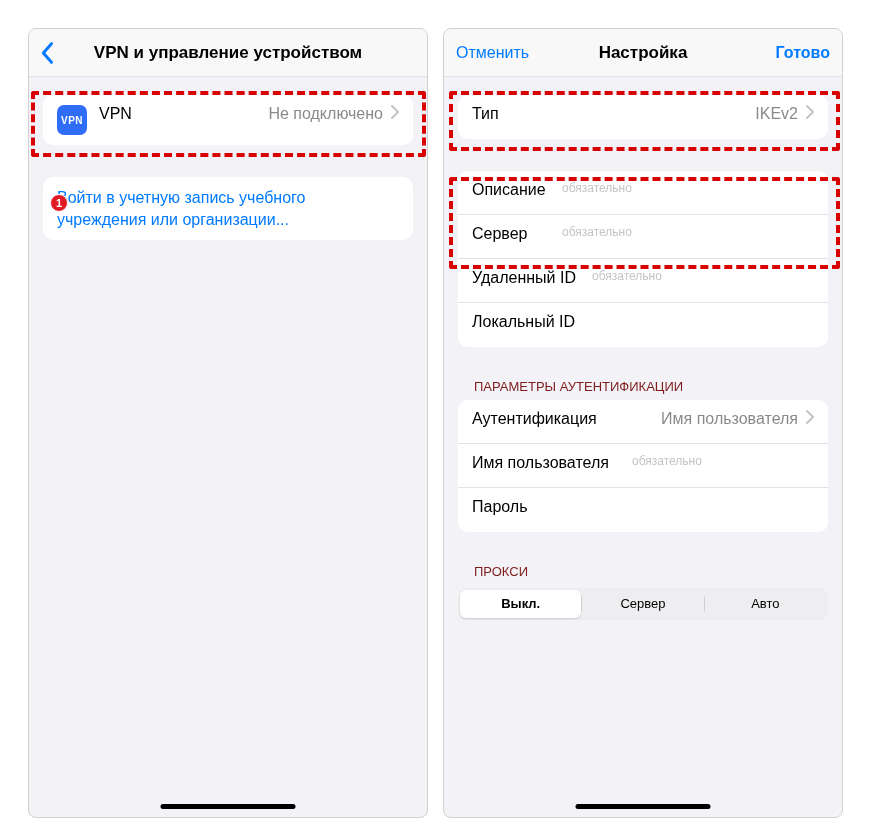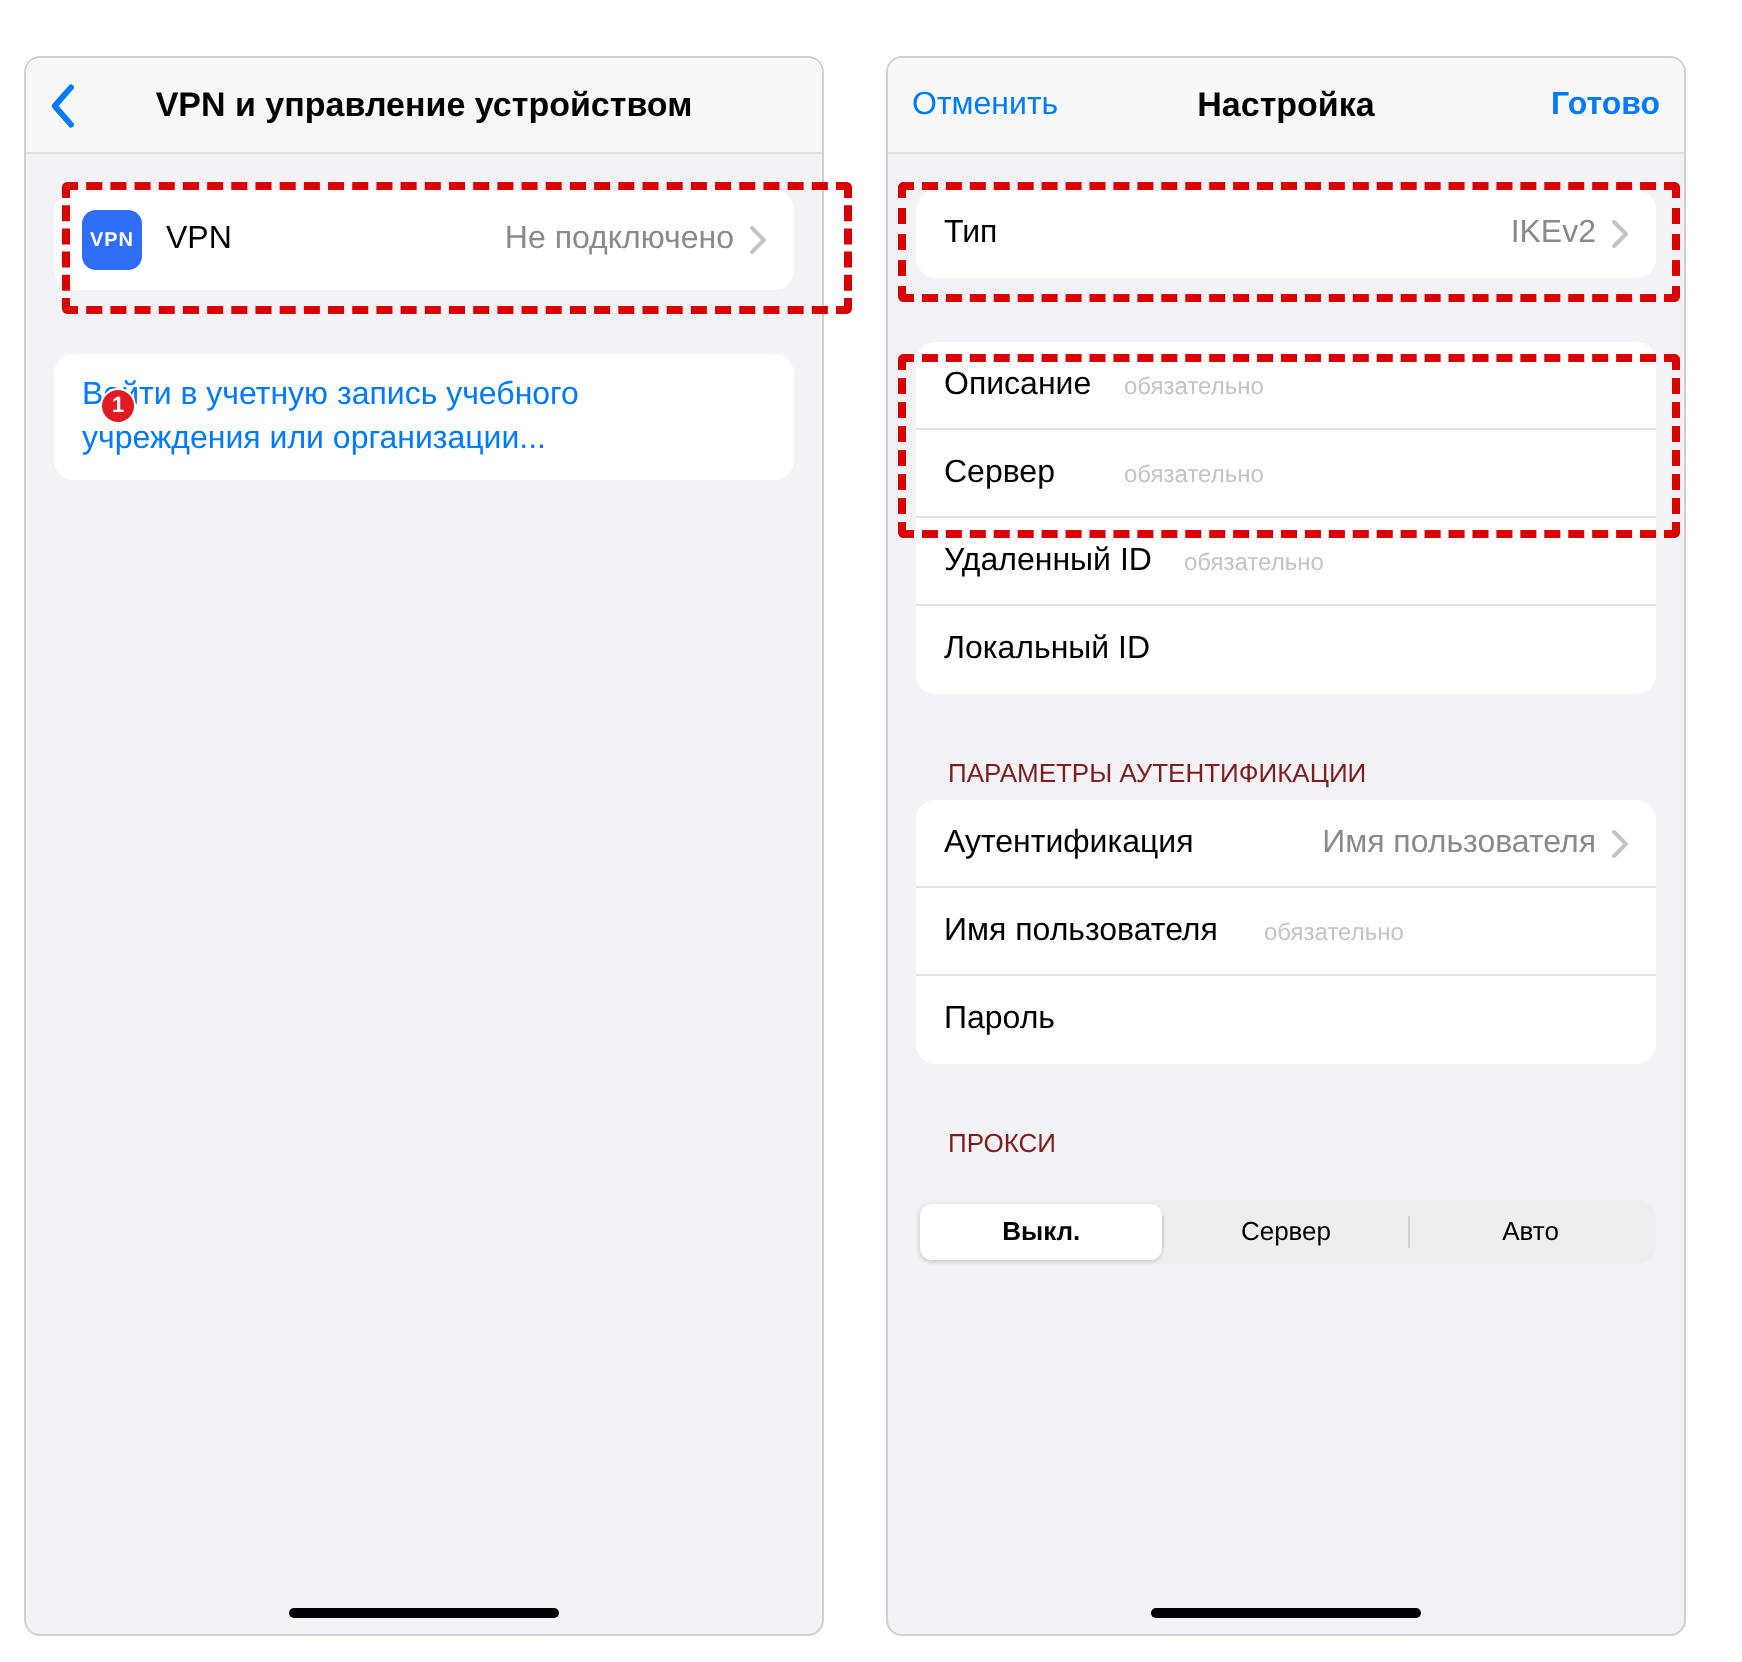--- a/index.html
+++ b/index.html
@@ -12,21 +12,21 @@
     overflow: hidden;
   }
   .phone {
     position: absolute;
     width: 400px;
     background: #f2f2f7;
     border: 1px solid #d0d0d0;
     border-radius: 8px;
     overflow: hidden;
   }
-  .phone-left { left: 12px; top: 28px; height: 790px; }
+  .phone-left { left: 28px; top: 28px; height: 790px; }
   .phone-right { left: 443px; top: 28px; height: 790px; }
 
   
   .navbar {
     height: 48px;
     background: #f8f8f8;
     border-bottom: 1px solid #e1e1e4;
     display: flex;
     align-items: center;
     justify-content: space-between;
@@ -61,21 +61,20 @@
   }
   .sectionHeader {
     color: #7f1d1d;
     font-size: 13px;
     padding: 0 30px 6px 30px;
     text-transform: none;
   }
 
   .cell {
     display: flex;
-    align-items: center;
     min-height: 44px;
     padding: 10px 14px;
     border-bottom: 0.5px solid #e3e3e7;
     background: #fff;
   }
   .cell:last-child { border-bottom: none; }
   .cell .label {
     font-size: 16px;
     color: #000;
     flex: none;
@@ -109,21 +108,21 @@
   }
 
   .link-cell {
     color: #007aff;
     font-size: 16px;
     line-height: 1.35;
   }
 
   
   .segmented {
-    margin: 15px 14px;
+    margin: 3px 14px;
     height: 32px;
     background: #eeeef0;
     border-radius: 8px;
     display:flex;
     padding:2px;
   }
   .segmented .seg {
     flex:1;
     text-align:center;
     font-size:13px;

